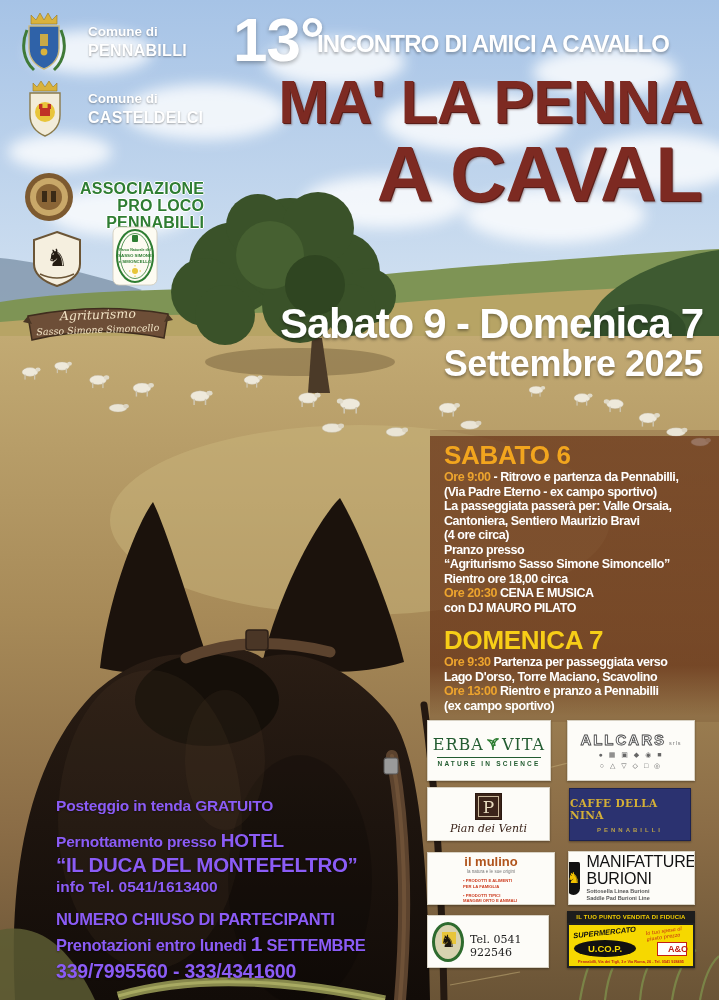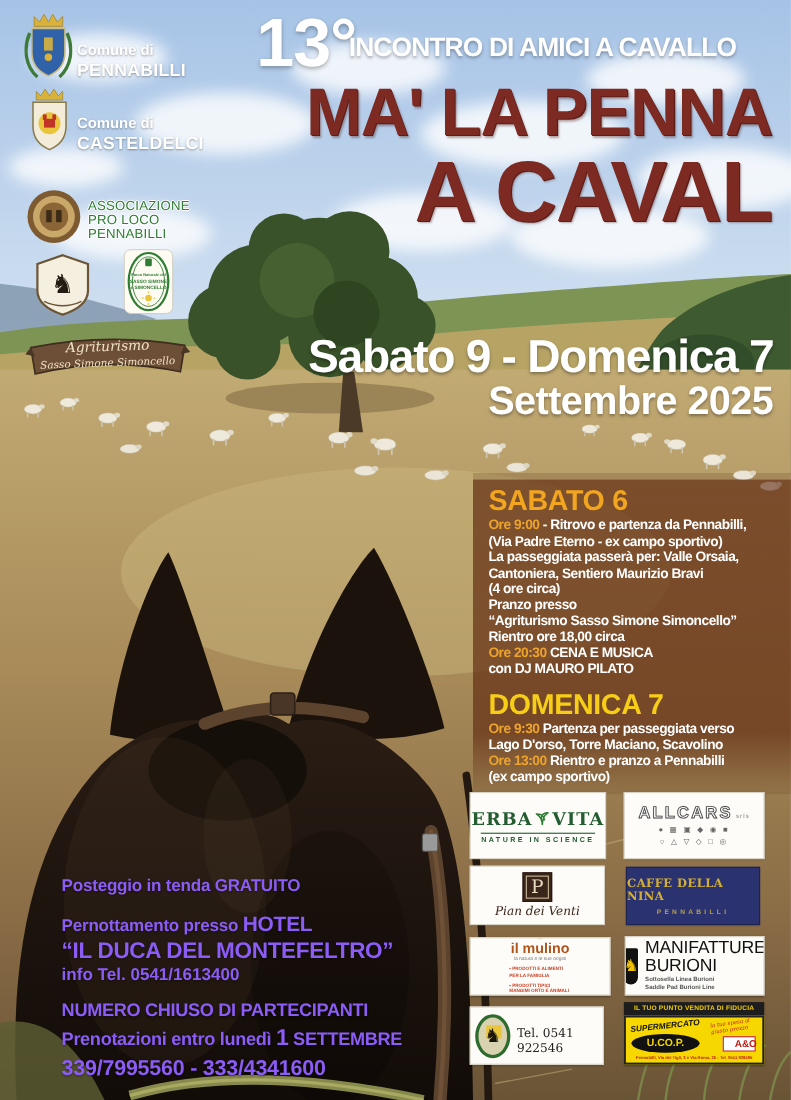--- a/index.html
+++ b/index.html
@@ -3,29 +3,29 @@
 <meta charset="utf-8">
 <style>
   html,body{margin:0;padding:0;background:#ffffff;}
   .poster{position:relative;width:719px;height:1000px;overflow:hidden;
     font-family:"Liberation Sans",sans-serif;-webkit-font-smoothing:antialiased;}
   .poster *{box-sizing:border-box;}
   .bg{position:absolute;left:0;top:0;width:719px;height:1000px;display:block;}
   .abs{position:absolute;}
 
   
-  .muni{position:absolute;display:flex;align-items:flex-end;gap:4px;color:#fff;}
+  .muni{position:absolute;display:flex;align-items:center;gap:22px;color:#fff;}
   .muni .t1{font-size:13.5px;font-weight:700;text-shadow:0 1px 2px rgba(0,0,0,.35);line-height:1.25;}
   .muni .t2{font-size:16px;font-weight:800;letter-spacing:.3px;text-shadow:0 1px 2px rgba(0,0,0,.35);line-height:1.2;}
   #muni1{left:22px;top:10px;} #muni2{left:24px;top:78px;}
 
   
   .proloco-text{position:absolute;left:80px;top:181px;line-height:1.05;}
-  .proloco-text div{font-weight:400;color:#2e7d32;font-size:12px;letter-spacing:.2px;
-     text-shadow:-1px 0 #fff,1px 0 #fff,0 -1px #fff,0 1px #fff;}
+  .proloco-text div{font-weight:700;color:#2e7d32;font-size:16px;letter-spacing:.2px;
+     text-shadow:-1px 0 #fff,1px 0 #fff,0 -1px #fff,0 1px #fff;text-align:right;}
 
   
   .edition{position:absolute;left:233px;top:4px;font-size:62px;font-weight:900;color:#fff;
     text-shadow:0 2px 4px rgba(0,0,0,.3);letter-spacing:-1px;}
   .subtitle{position:absolute;left:317px;top:30px;font-size:24px;font-weight:900;color:#fff;
     letter-spacing:-.8px;text-shadow:0 2px 3px rgba(0,0,0,.3);}
   .main-title{position:absolute;right:17px;top:72px;text-align:right;color:#7d2a22;line-height:1;}
   .main-title .l1{font-size:61px;font-weight:900;letter-spacing:-1px;
     text-shadow:1px 1px 0 #5a1d18,2px 2px 2px rgba(60,15,10,.35);}
   .main-title .l2{font-size:78px;font-weight:900;letter-spacing:-1px;margin-top:2px;
@@ -55,21 +55,21 @@
   .info .i-num{font-size:16.5px;font-weight:800;letter-spacing:-.3px;}
   .info .i-book{font-size:16.5px;font-weight:700;margin-top:3px;letter-spacing:-.3px;}
   .info .i-book b{font-size:21px;font-weight:800;}
   .info .i-ph{font-size:19.5px;font-weight:800;margin-top:4px;letter-spacing:-.2px;}
 
   
   .card{position:absolute;background:#fdfcf8;border:1px solid #d8d2c4;box-shadow:0 1px 2px rgba(0,0,0,.35);
     display:flex;flex-direction:column;align-items:center;justify-content:center;overflow:hidden;}
   #c-erba{left:427px;top:720px;width:124px;height:61px;}
   .erba-row{display:flex;align-items:center;gap:3px;color:#235c31;font-family:"DejaVu Serif",serif;
-    font-weight:700;font-size:16px;letter-spacing:1px;}
+    font-weight:400;font-size:16px;letter-spacing:1px;}
   .erba-rule{width:86%;border-top:1.5px solid #235c31;margin:3px 0 2px;}
   .erba-tag{font-size:6.5px;letter-spacing:2.2px;color:#235c31;font-weight:700;}
   #c-allcars{left:567px;top:720px;width:128px;height:61px;}
   .allcars-name{font-size:15px;font-weight:800;letter-spacing:2px;color:#fdfdfd;
     -webkit-text-stroke:.8px #4a4a4a;text-shadow:0 0 1px #666;}
   .allcars-sfx{font-size:5.5px;color:#777;letter-spacing:1px;margin-top:-2px;}
   .brands{font-size:7px;color:#666;letter-spacing:2px;line-height:8.5px;margin-top:3px;}
   #c-pian{left:427px;top:787px;width:123px;height:54px;}
   .pian-sq{width:27px;height:27px;background:#3b241a;border:1px solid #2a1810;outline:1px solid #c9b89a;
     outline-offset:-4px;display:flex;align-items:center;justify-content:center;

